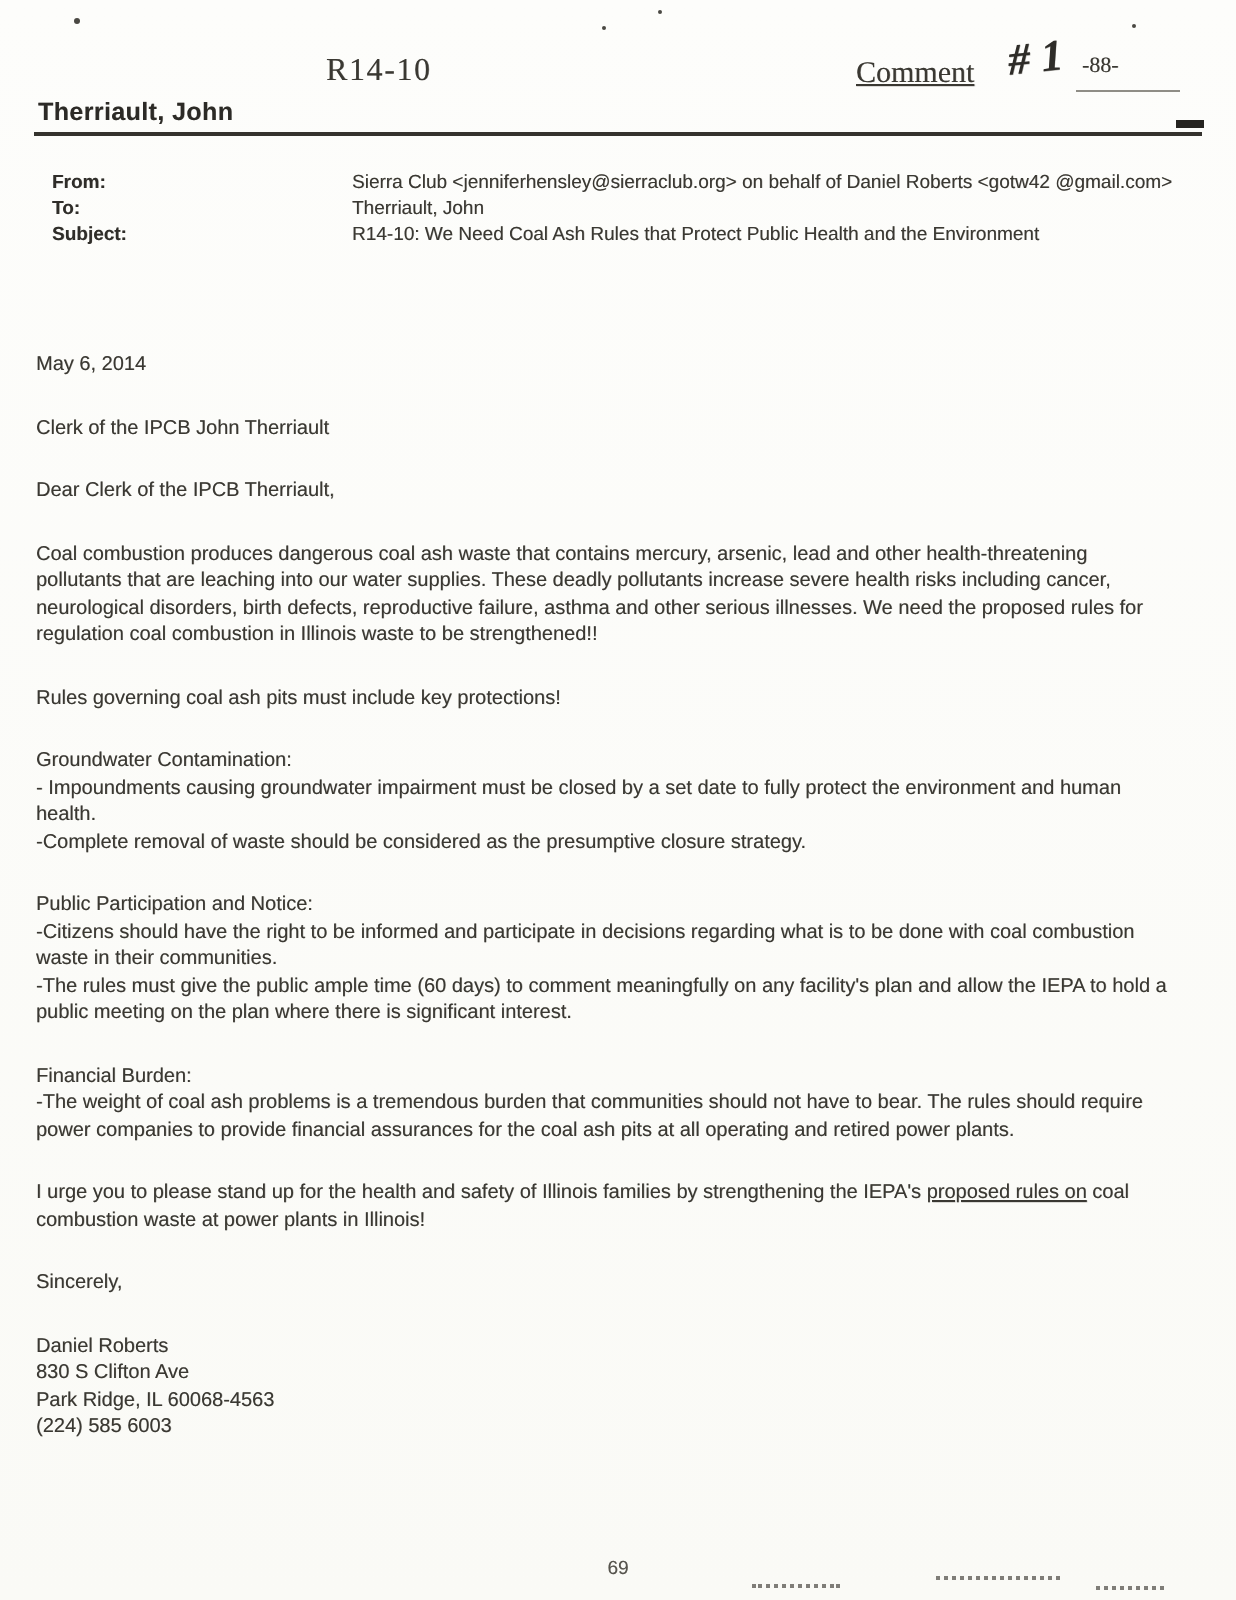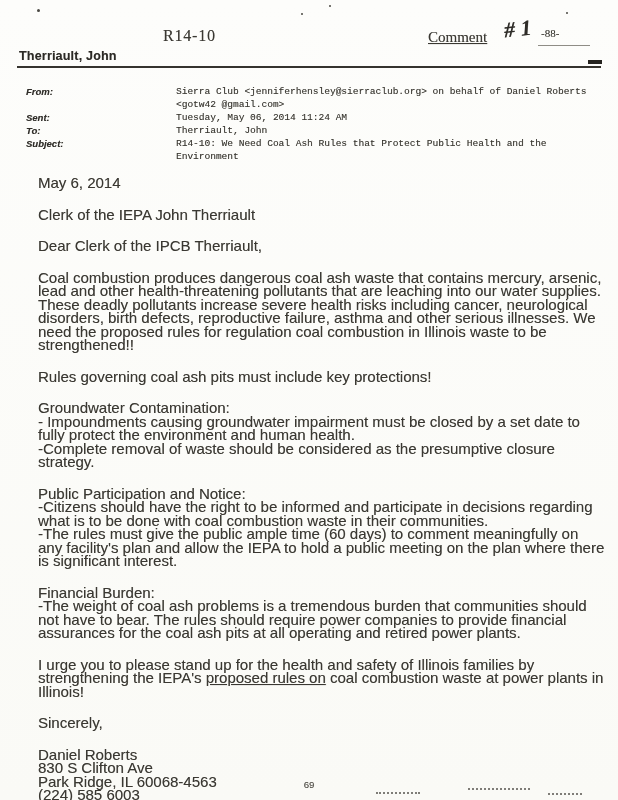--- a/index.html
+++ b/index.html
@@ -30,25 +30,25 @@
   .pn-underline { position:absolute; left:538px; top:45px; width:52px; border-top:1px solid #8f8d86; }
 
   
   .recipient { position:absolute; left:19px; top:49px; font-size:12.5px; font-weight:bold; letter-spacing:0.2px; color:#2c2a26; }
   .divider { position:absolute; left:17px; top:66px; width:584px; border-top:2px solid #35332e; }
   .divider-end { position:absolute; left:588px; top:60px; width:14px; height:4px; background:#262420; }
 
   
   .email-headers { position:absolute; left:26px; top:85px; width:566px; font-size:9.5px; line-height:13px; }
   .hrow { display:grid; grid-template-columns:150px 1fr; }
-  .hlabel { font-weight:bold; color:#2f2d29;font-style:italic; }
-  .hvalue { max-width:412px; white-space:pre-wrap;font-family:Liberation Mono, monospace; }
+  .hlabel { font-weight:bold; color:#2f2d29; }
+  .hvalue { max-width:412px; white-space:pre-wrap; }
 
   
-  .body-text { position:absolute; left:38px; top:176px; width:568px; font-size:15px; line-height:13.5px; }
+  .body-text { position:absolute; left:18px; top:176px; width:568px; font-size:10px; line-height:13.5px; }
   .para { white-space:pre-wrap; margin-bottom:18px; }
   .para:last-child { margin-bottom:0; }
   .u { text-decoration:underline; }
 
   
   .page-foot { position:absolute; left:0; right:0; top:779px; text-align:center; font-size:9.5px; color:#56544d; }
 
   
   .dot { position:absolute; background:#4a4843; border-radius:50%; }
   .dotline { position:absolute; border-top:2px dotted #56544e; opacity:0.75; }
@@ -67,36 +67,32 @@
   <span class="recipient">Therriault, John</span>
   <span class="divider"></span>
   <span class="divider-end"></span>
 
   <div class="email-headers">
     <div class="hrow">
       <span class="hlabel">From:</span>
       <span class="hvalue">Sierra Club &lt;jenniferhensley@sierraclub.org&gt; on behalf of Daniel Roberts &lt;gotw42 @gmail.com&gt;</span>
     </div>
     <div class="hrow">
-      <span class="hlabel">Sent:</span>
-      <span class="hvalue">Tuesday, May 06, 2014 11:24 AM</span>
-    </div>
-    <div class="hrow">
       <span class="hlabel">To:</span>
       <span class="hvalue">Therriault, John</span>
     </div>
     <div class="hrow">
       <span class="hlabel">Subject:</span>
       <span class="hvalue">R14-10: We Need Coal Ash Rules that Protect Public Health and the Environment</span>
     </div>
   </div>
 
   <div class="body-text">
     <p class="para">May 6, 2014</p>
-    <p class="para">Clerk of the IEPA John Therriault</p>
+    <p class="para">Clerk of the IPCB John Therriault</p>
     <p class="para">Dear Clerk of the IPCB Therriault,</p>
     <p class="para">Coal combustion produces dangerous coal ash waste that contains mercury, arsenic, lead and other health-threatening pollutants that are leaching into our water supplies. These deadly pollutants increase severe health risks including cancer, neurological disorders, birth defects, reproductive failure, asthma and other serious illnesses. We need the proposed rules for regulation coal combustion in Illinois waste to be strengthened!!</p>
     <p class="para">Rules governing coal ash pits must include key protections!</p>
     <p class="para">Groundwater Contamination:
 - Impoundments causing groundwater impairment must be closed by a set date to fully protect the environment and human health.
 -Complete removal of waste should be considered as the presumptive closure strategy.</p>
     <p class="para">Public Participation and Notice:
 -Citizens should have the right to be informed and participate in decisions regarding what is to be done with coal combustion waste in their communities.
 -The rules must give the public ample time (60 days) to comment meaningfully on any facility's plan and allow the IEPA to hold a public meeting on the plan where there is significant interest.</p>
     <p class="para">Financial Burden:

